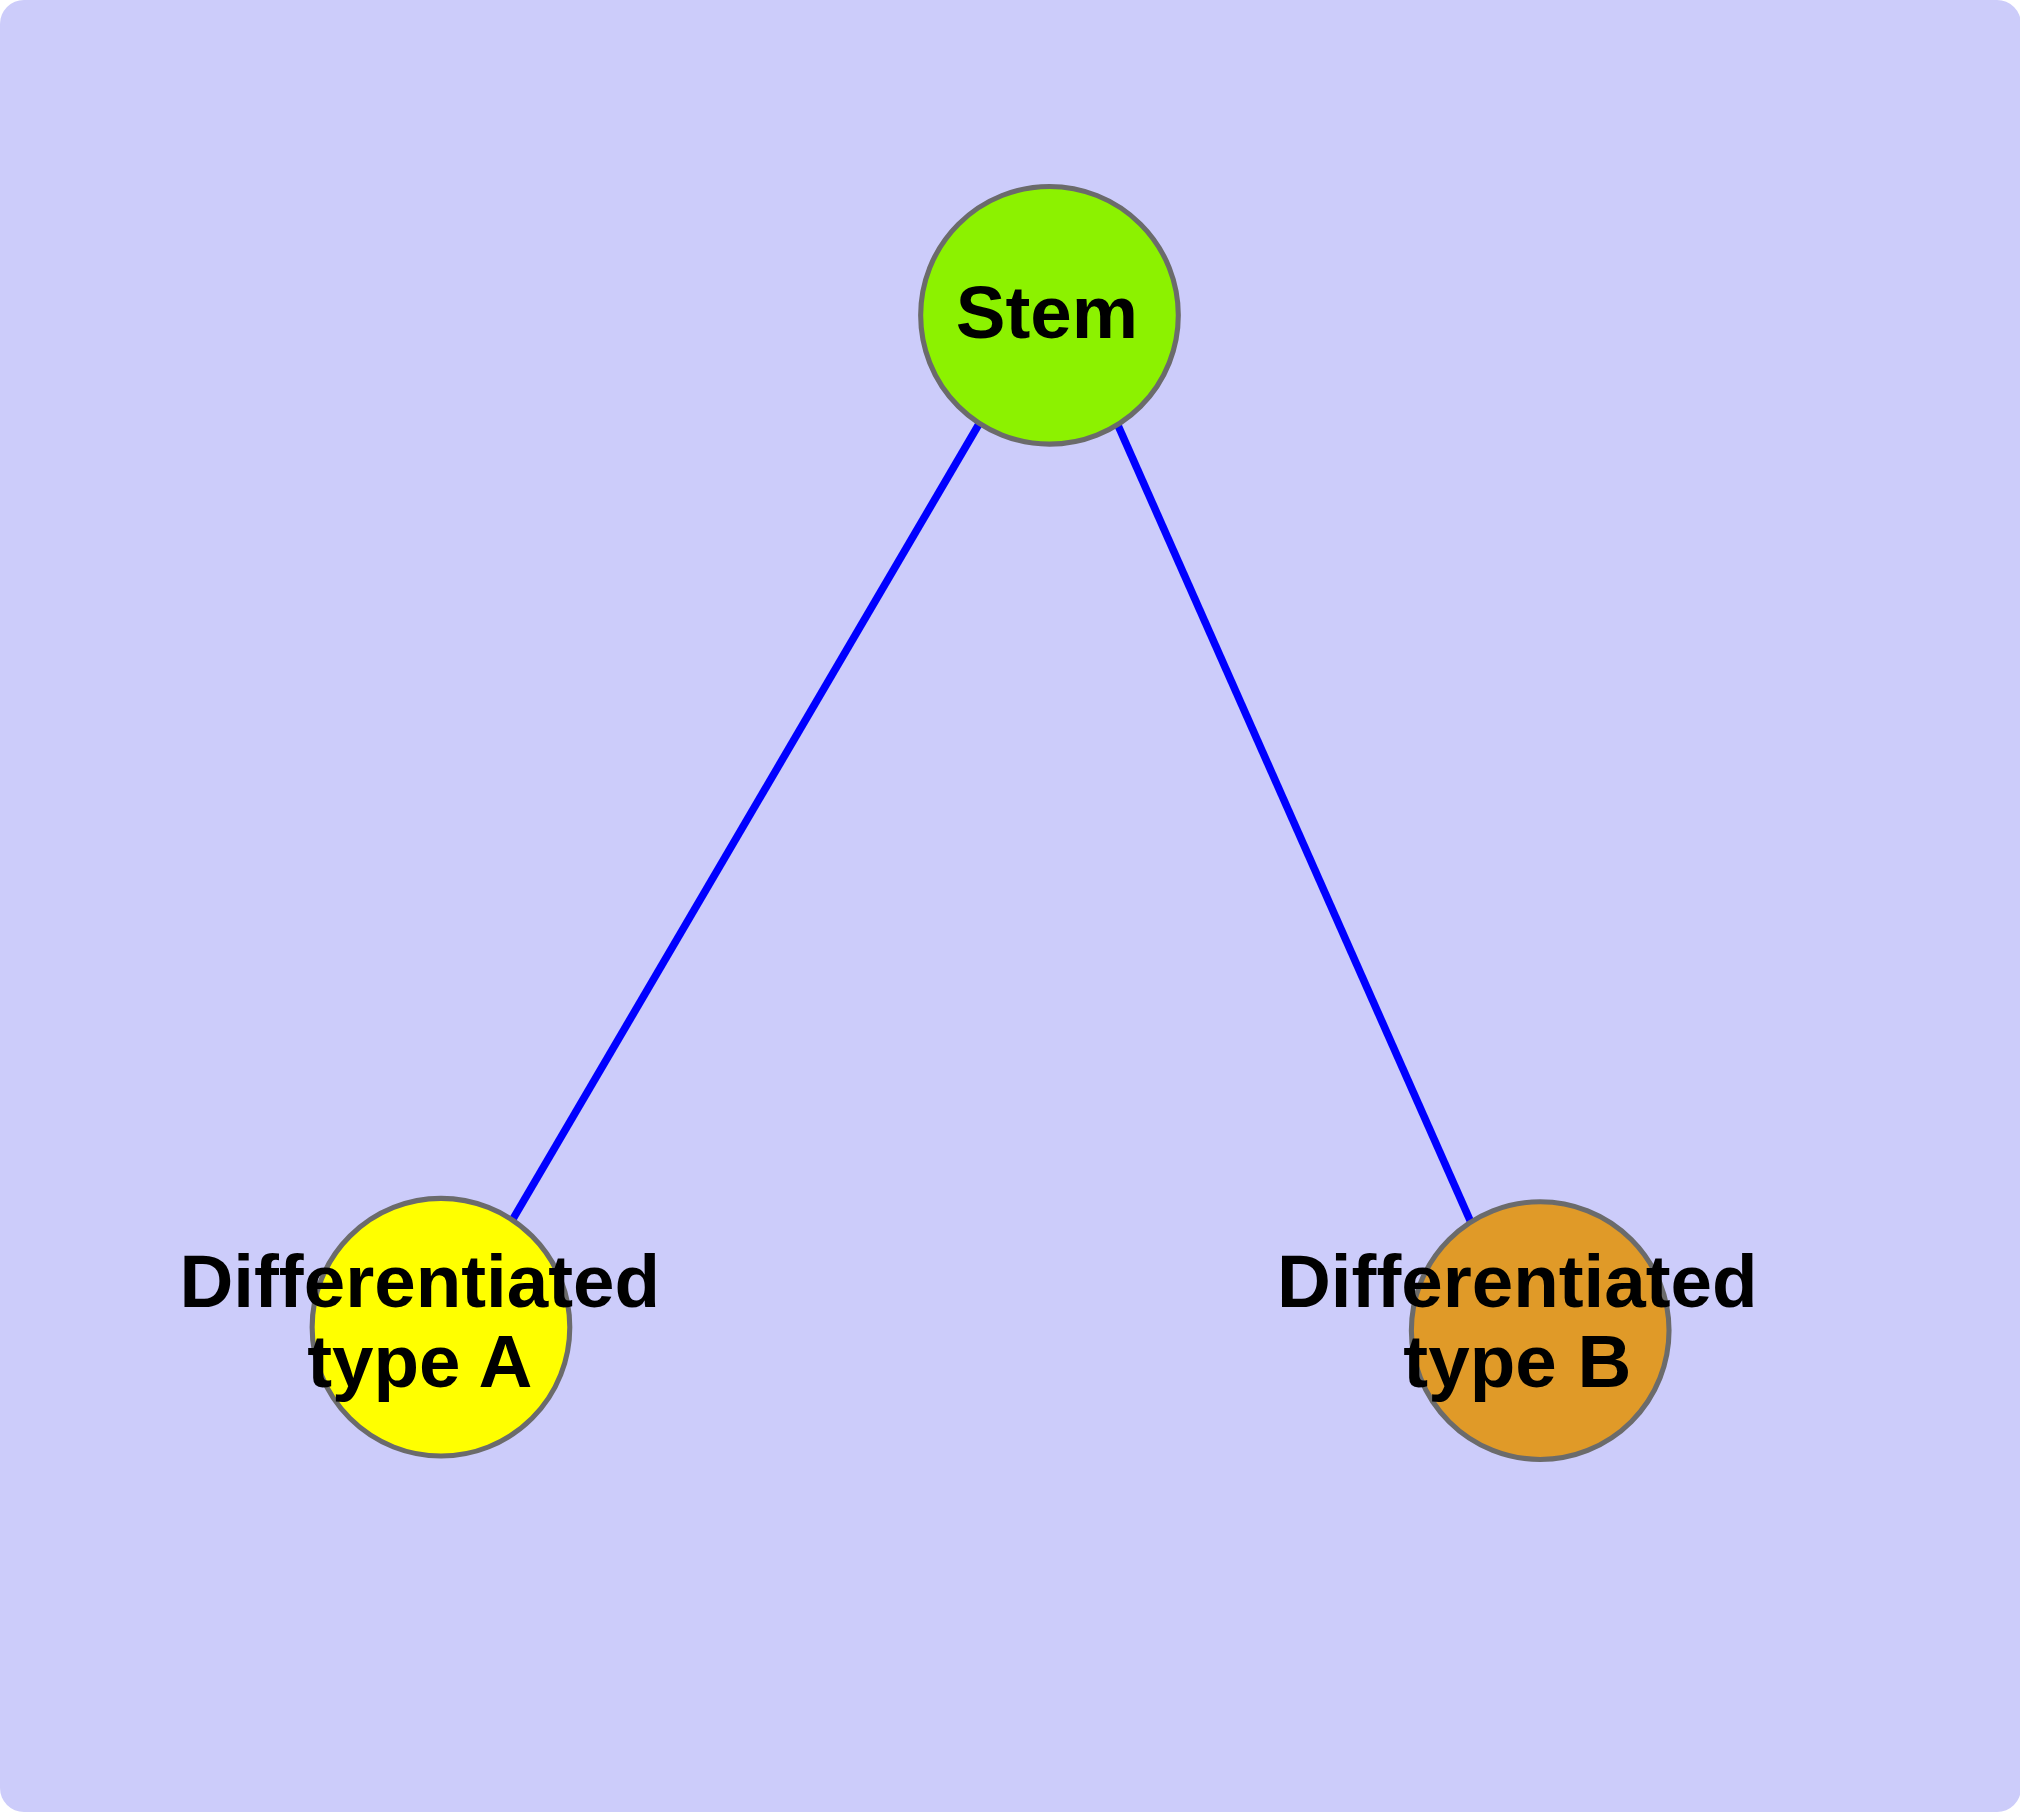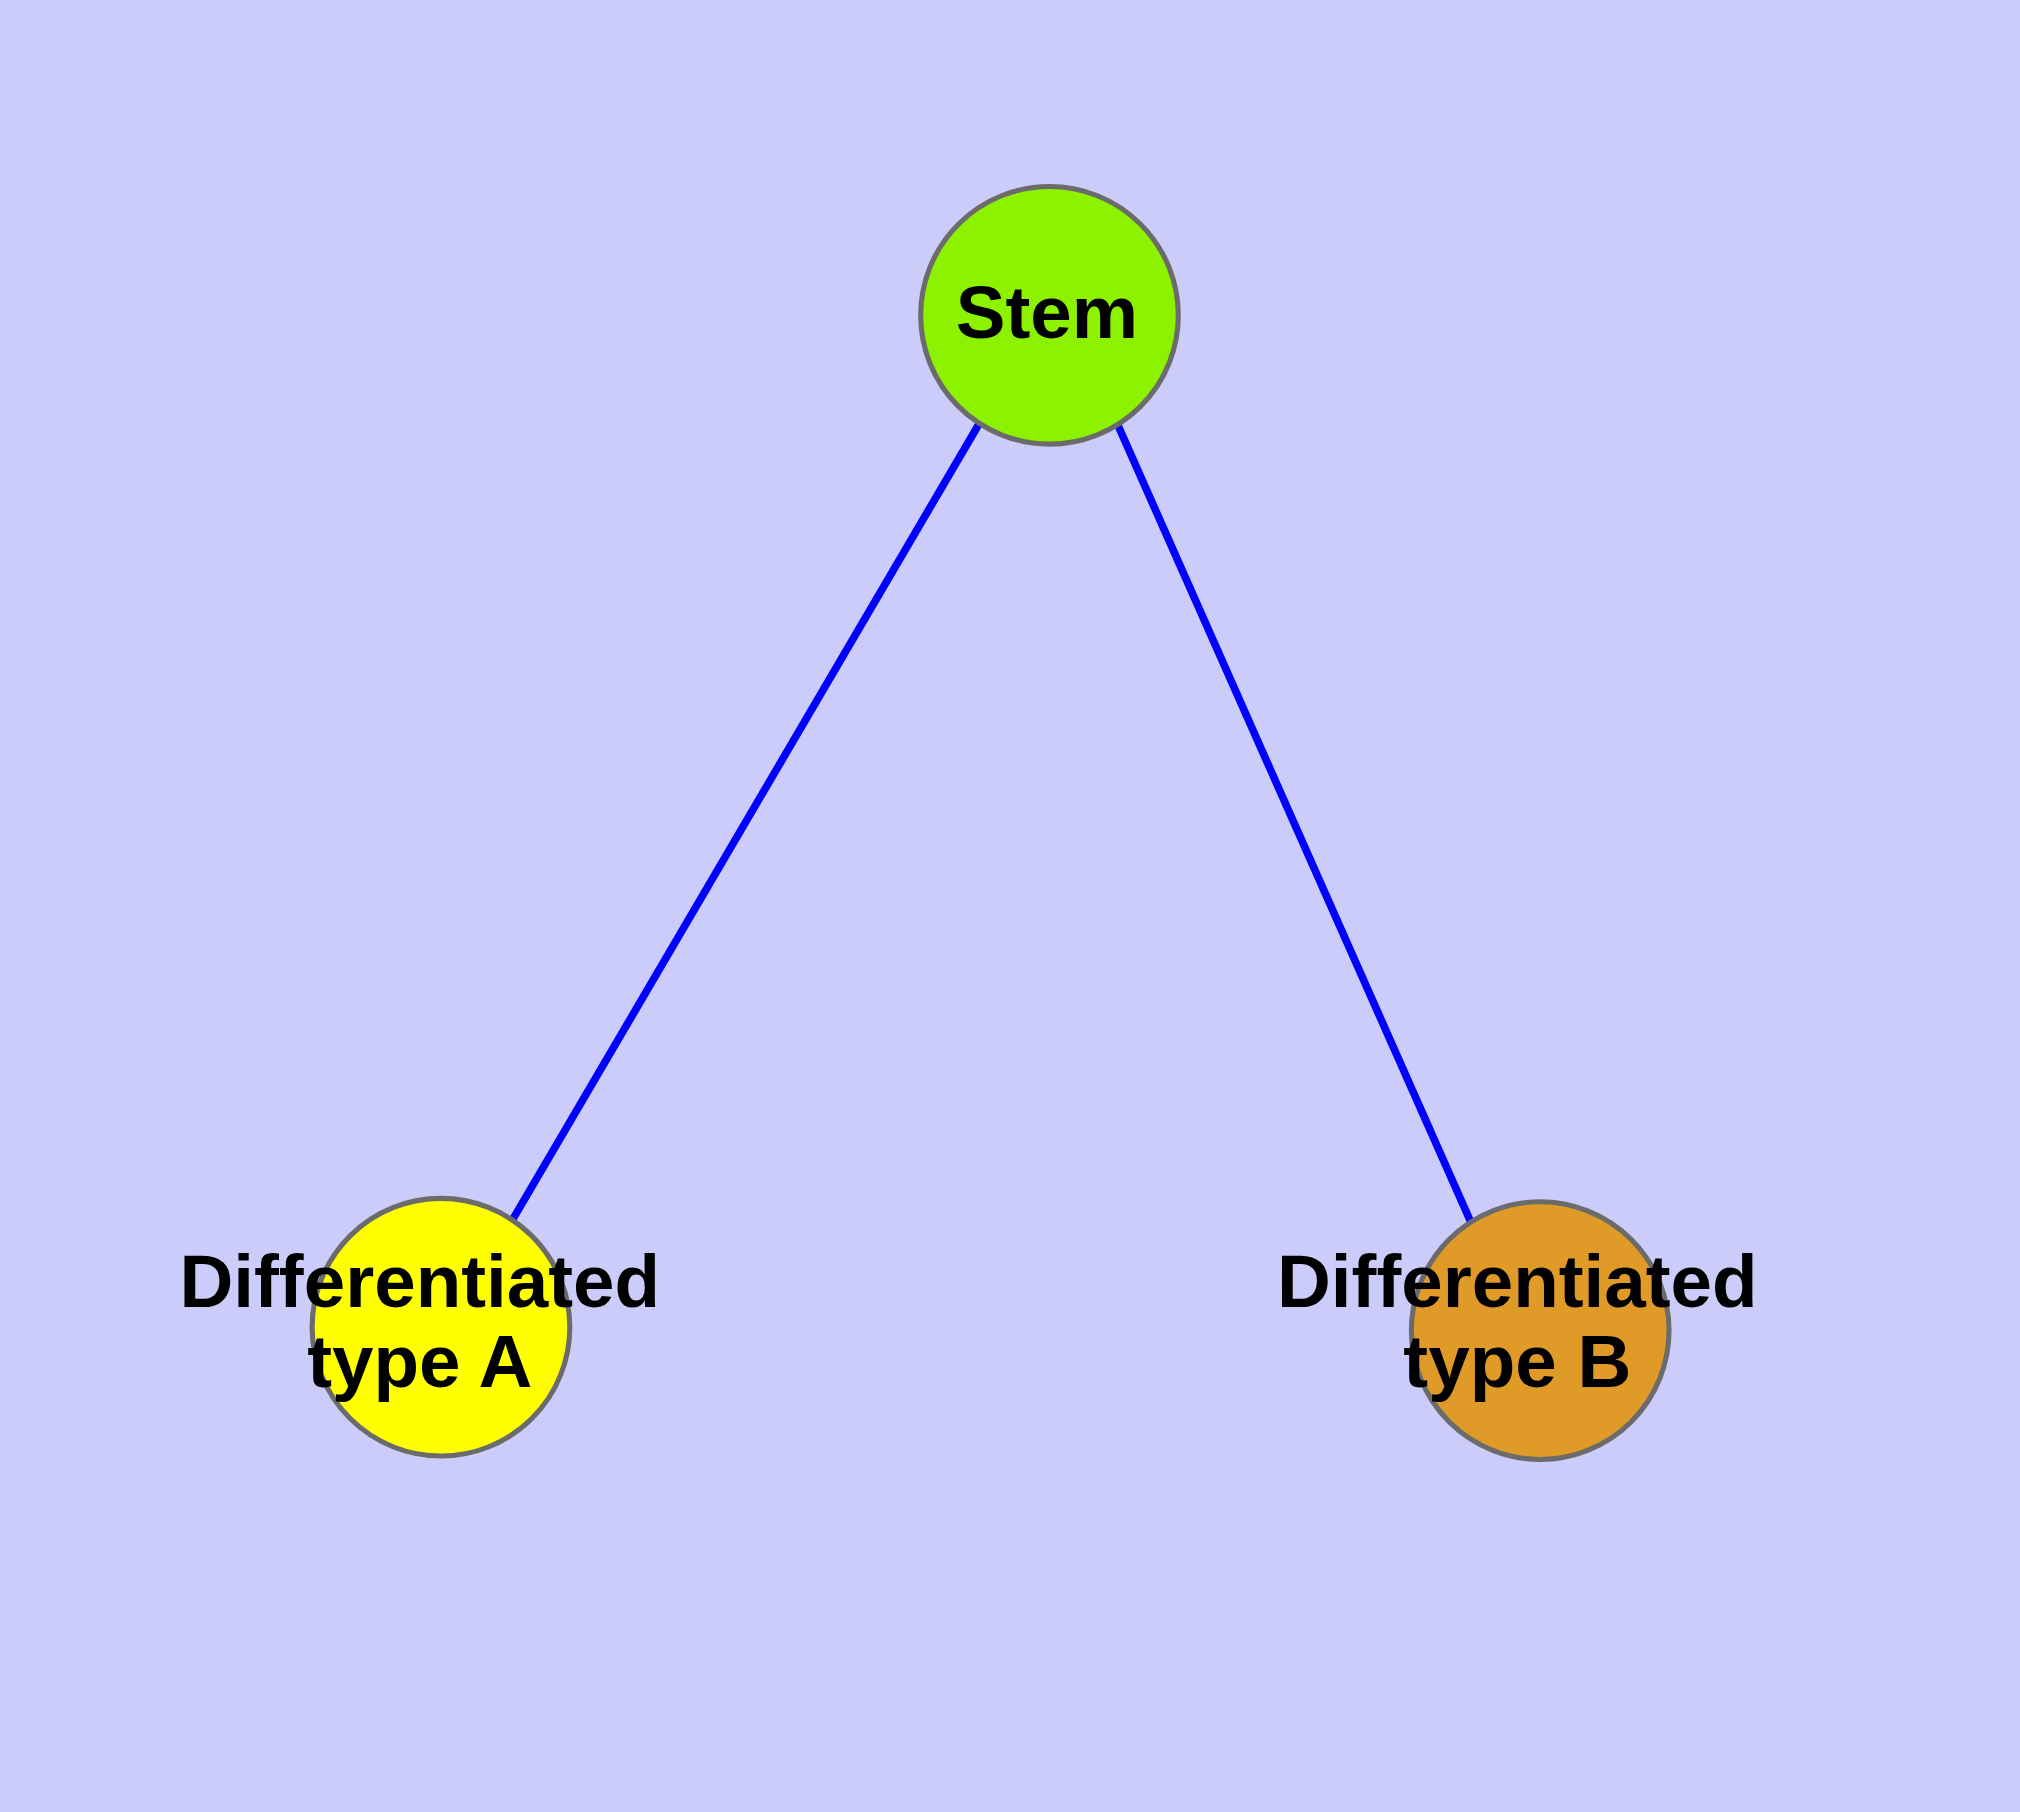--- a/index.html
+++ b/index.html
@@ -26,21 +26,21 @@
     font-family: "Liberation Sans", sans-serif;
     font-weight: bold;
     fill: #000000;
     text-anchor: middle;
     dominant-baseline: middle;
   }
 </style>
 </head>
 <body>
 
-<div id="canvas" style="width: 2021px; height: 1812px; background: rgb(204, 204, 250);">
+<div id="canvas" style="width: 2021px; height: 1812px; background: rgb(204, 204, 250); border-radius: 24px;">
   <svg id="graph-svg" viewBox="0 0 2384 2138" style="width: 2021px; height: 1812px;">
 
     <g>
       <line id="edge-stem-to-diff-a" stroke-linecap="butt" x1="1155" y1="500" x2="604" y2="1440" stroke="#0000ff" stroke-width="9"></line>
       <line id="edge-stem-to-diff-b" stroke-linecap="butt" x1="1318" y1="500" x2="1736" y2="1444" stroke="#0000ff" stroke-width="9"></line>
     </g>
 
     <g>
       <g>
         <circle id="circle-stem" cx="1238" cy="372" r="152" fill="#8cf200" stroke="#6b6b6b" stroke-width="6"></circle>

